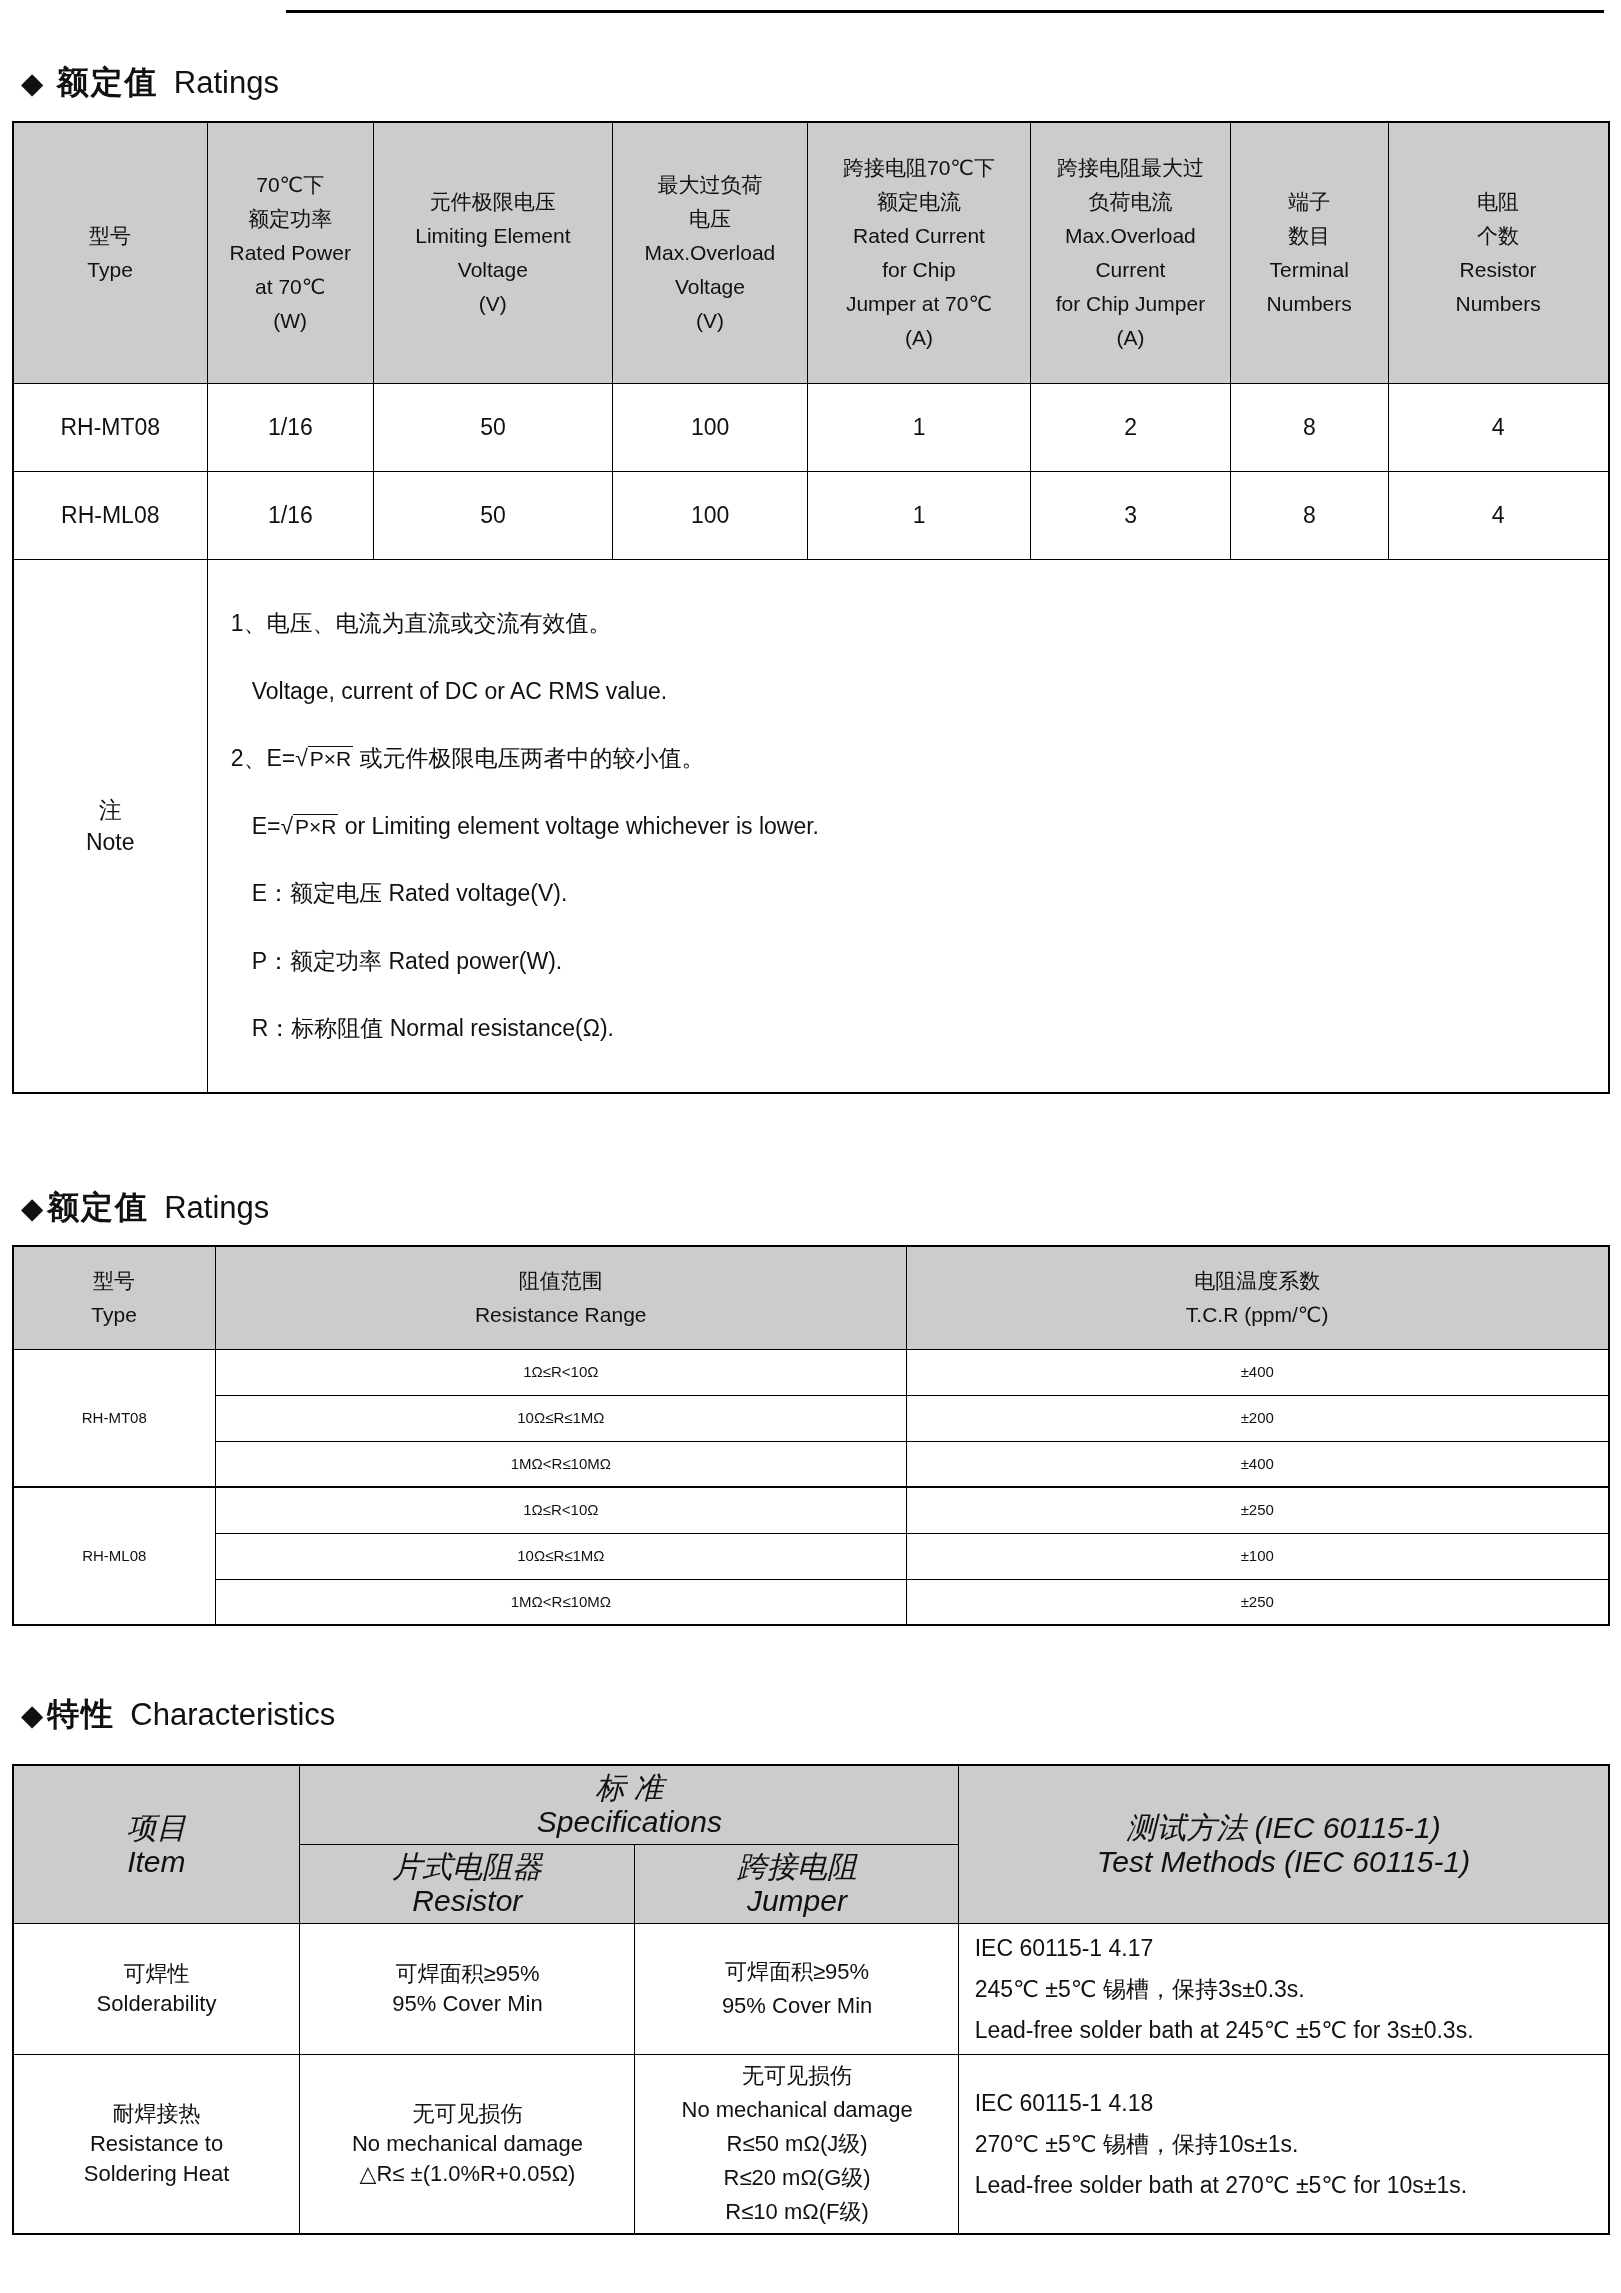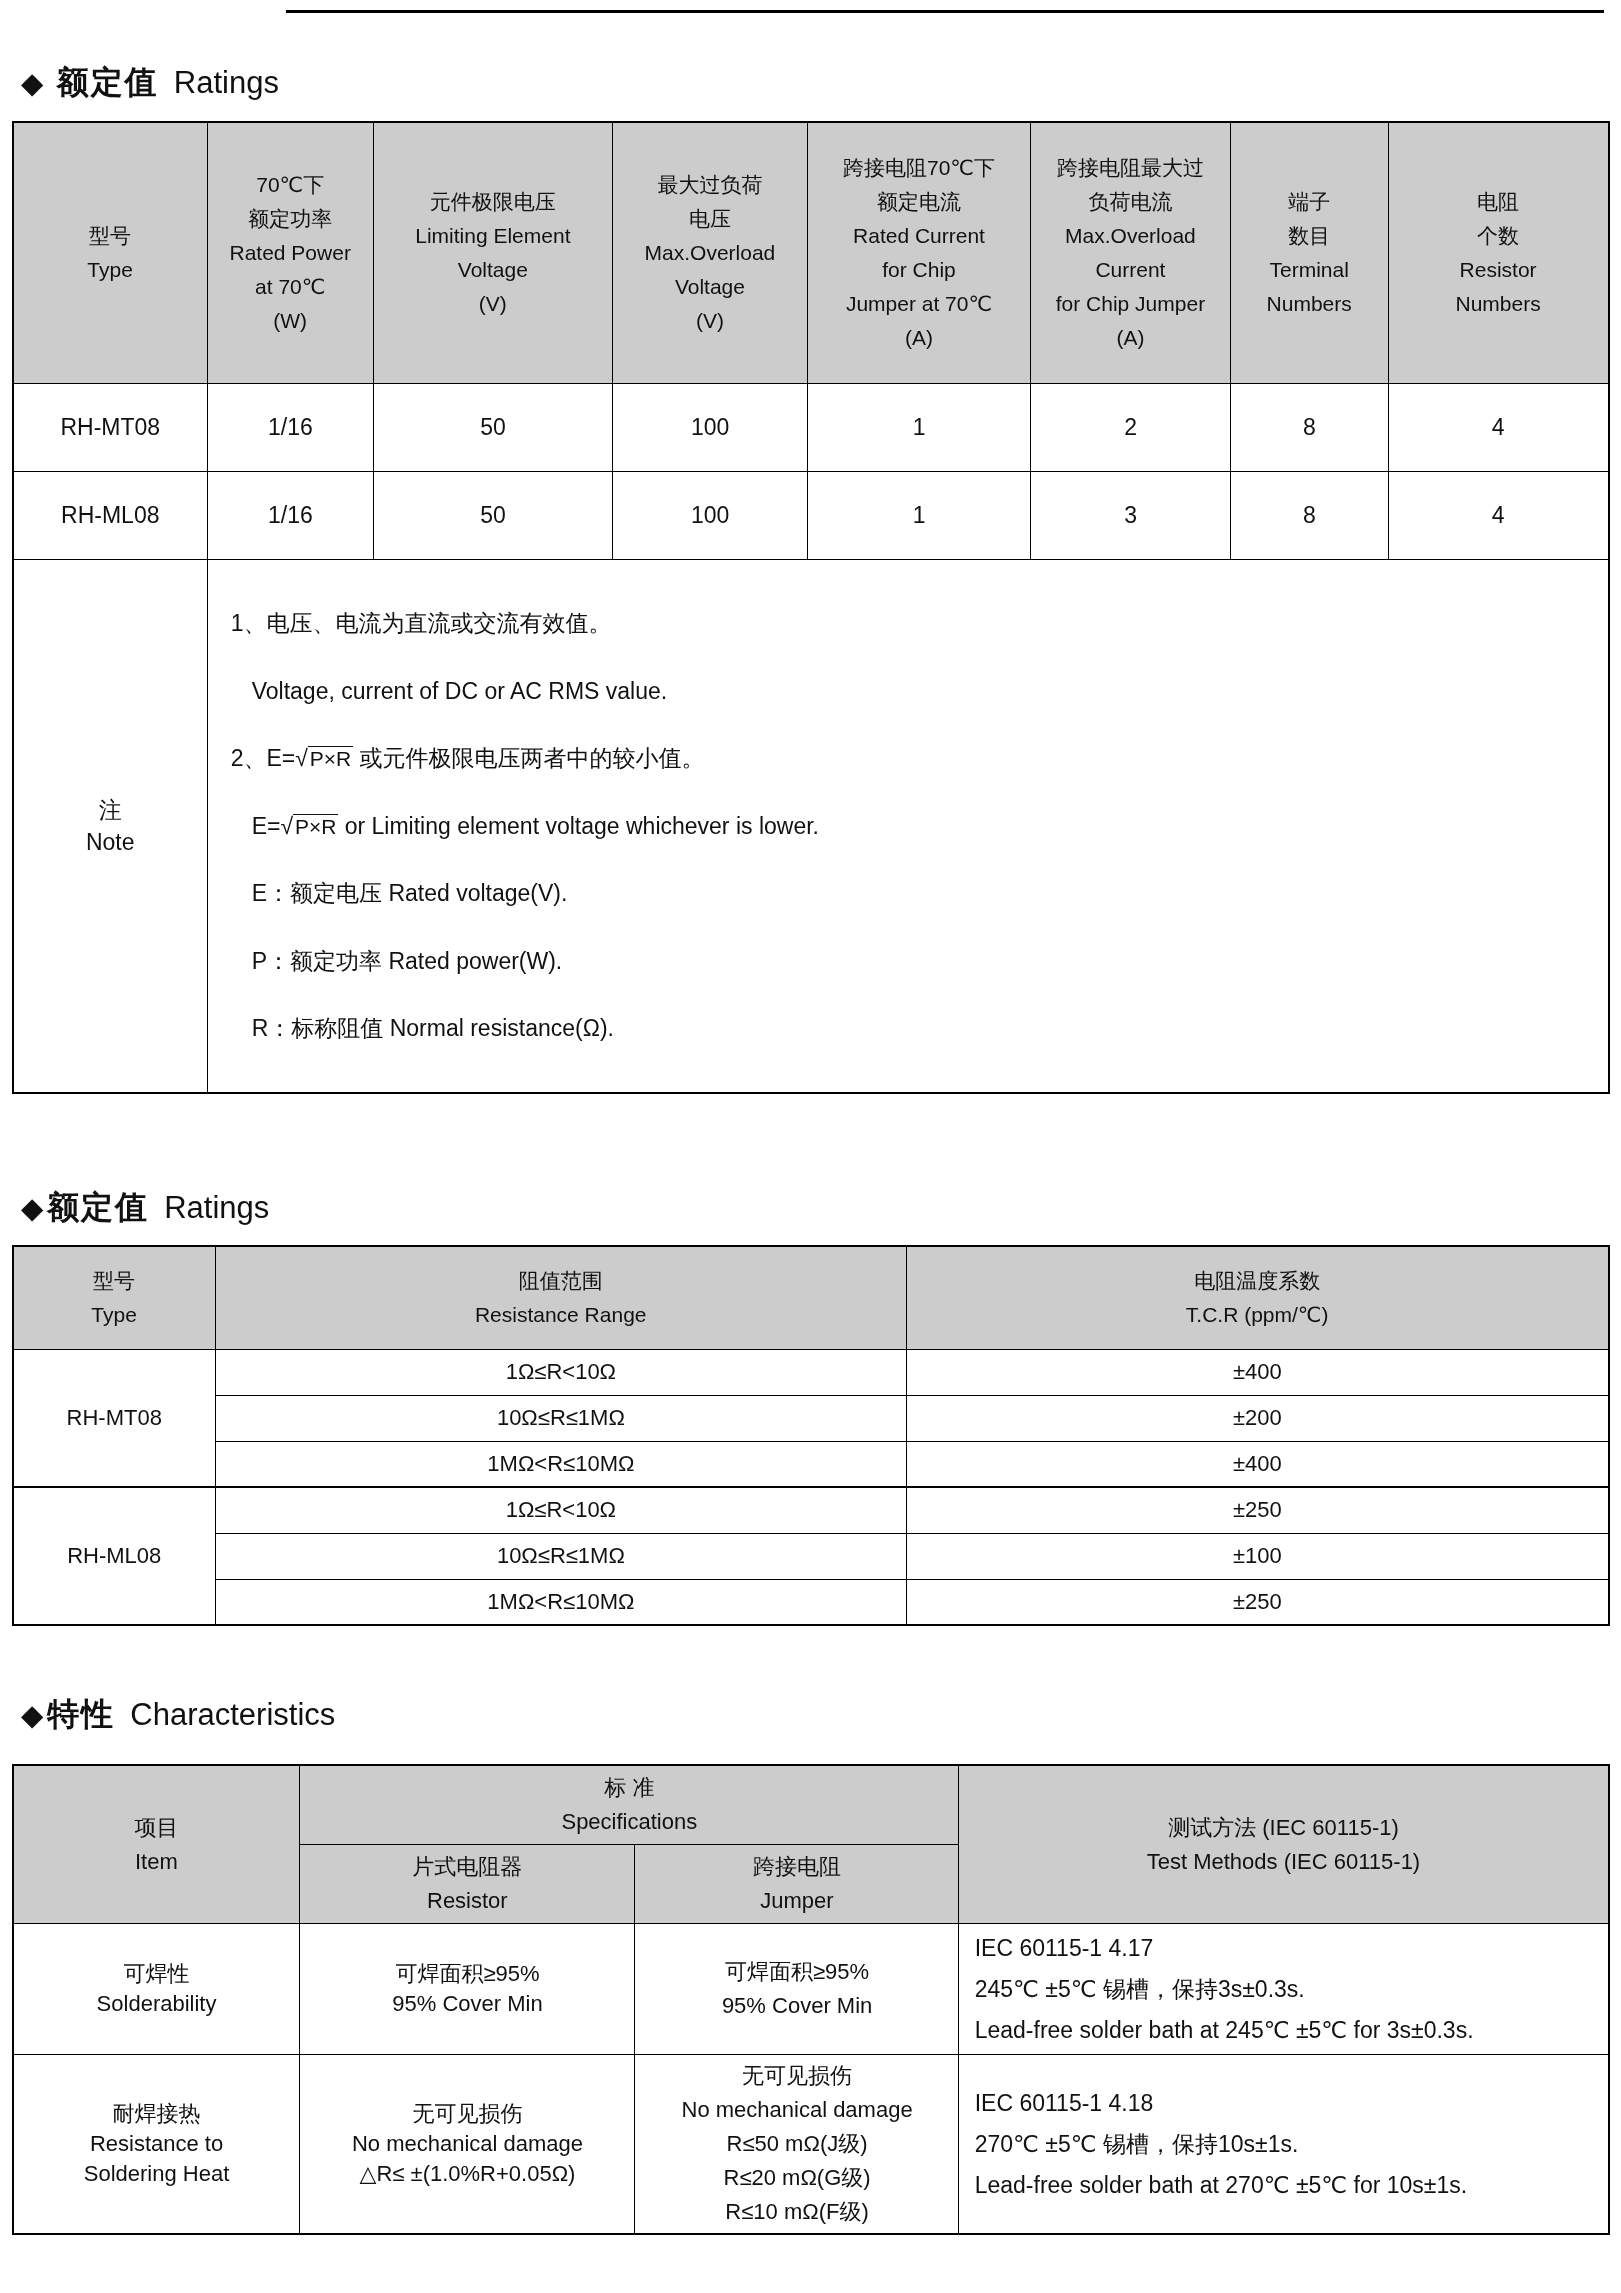--- a/index.html
+++ b/index.html
@@ -43,25 +43,25 @@
   .t1 thead tr { height: 262px; }
   .t1 tbody tr.data-row { height: 88px; }
   .t1 tr.note-row { height: 250px; }
   .note-cell { text-align: left; padding: 13.4px 9.6px 13.4px 23px; }
   .note-line { font-size: 23px; line-height: 35px; }
   .note-line.indent { margin-left: 21px; }
   .rad { border-top: 1.9px solid #111; padding: 0 1.9px; font-size: 21px; }
 
   .t2 thead tr { height: 103px; }
   .t2 tbody tr { height: 46px; }
-  .t2 tbody td { font-size: 22px; }
+  .t2 tbody td { font-size: 15px; }
   .t2 tr.group-sep td { border-top: 2.9px solid #000; }
 
   .t3 thead tr { height: 79px; }
-  .t3 th { font-size: 22px; }
+  .t3 th { font-size: 30px; font-style: italic; }
   .t3 td { font-size: 22px; line-height: 30px; }
   .t3 tr.r1 { height: 124px; }
   .t3 tr.r2 { height: 174px; }
   .t3 td.test { text-align: left; padding-left: 15.3px; line-height: 41px; font-size: 23px; }
   .t3 td.jumper-cell { line-height: 34px; }
 </style>
 </head>
 <body>
 
 <div class="page">

